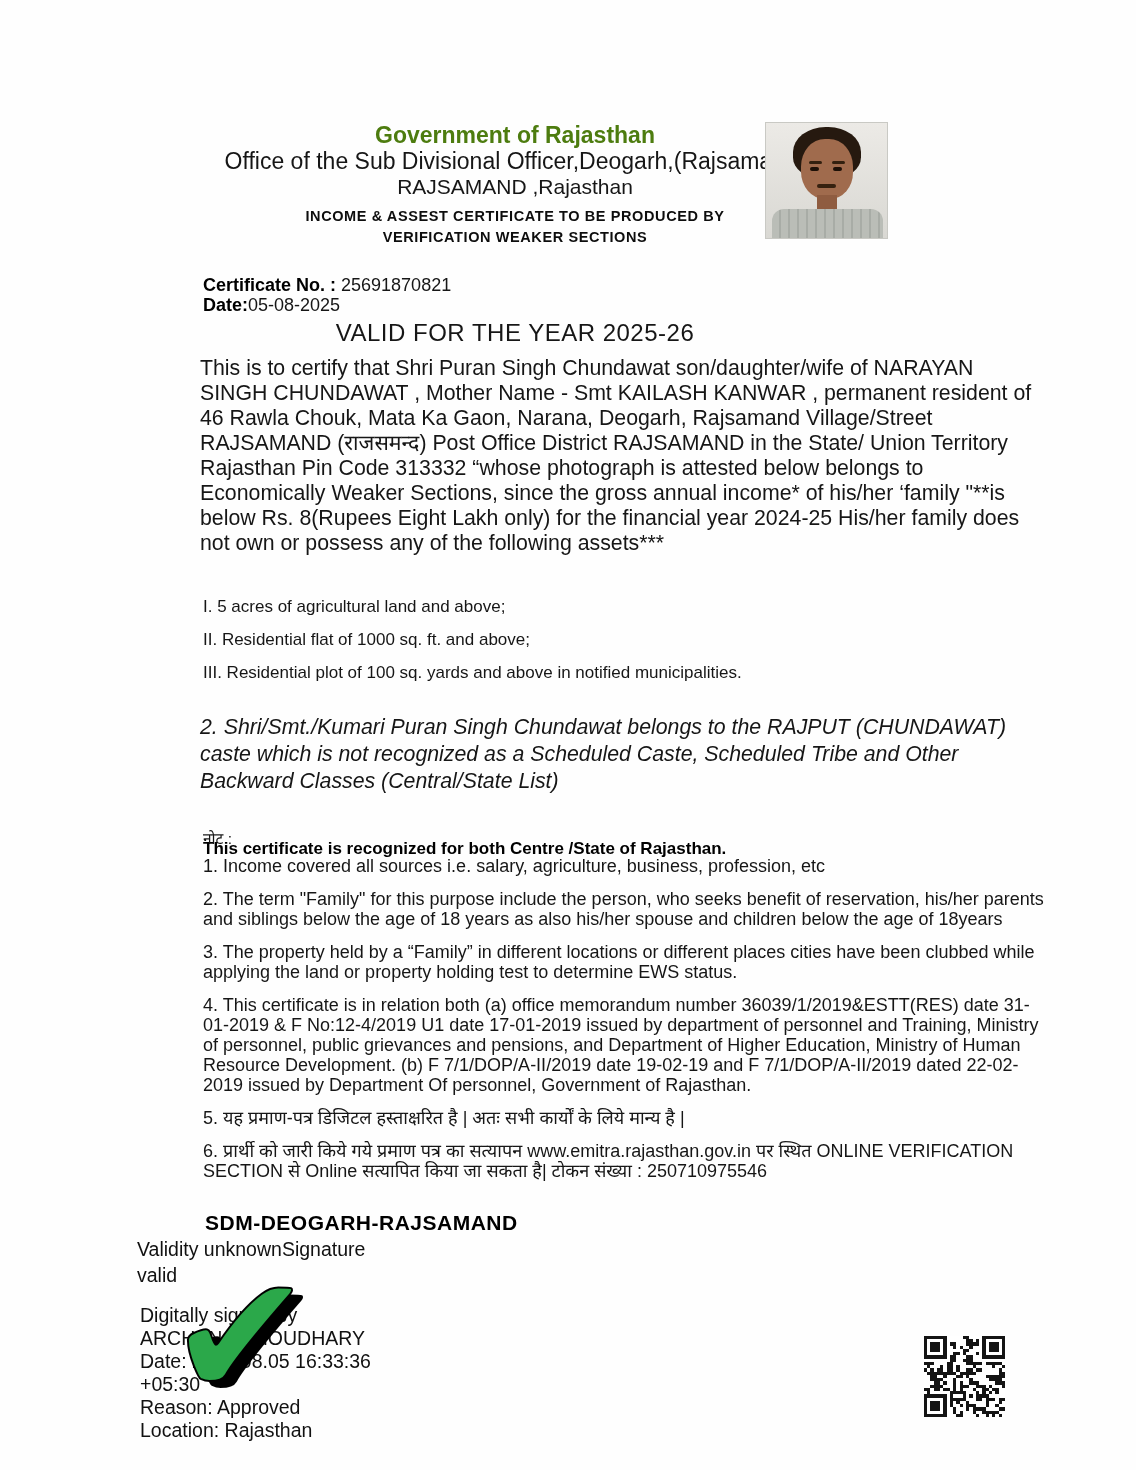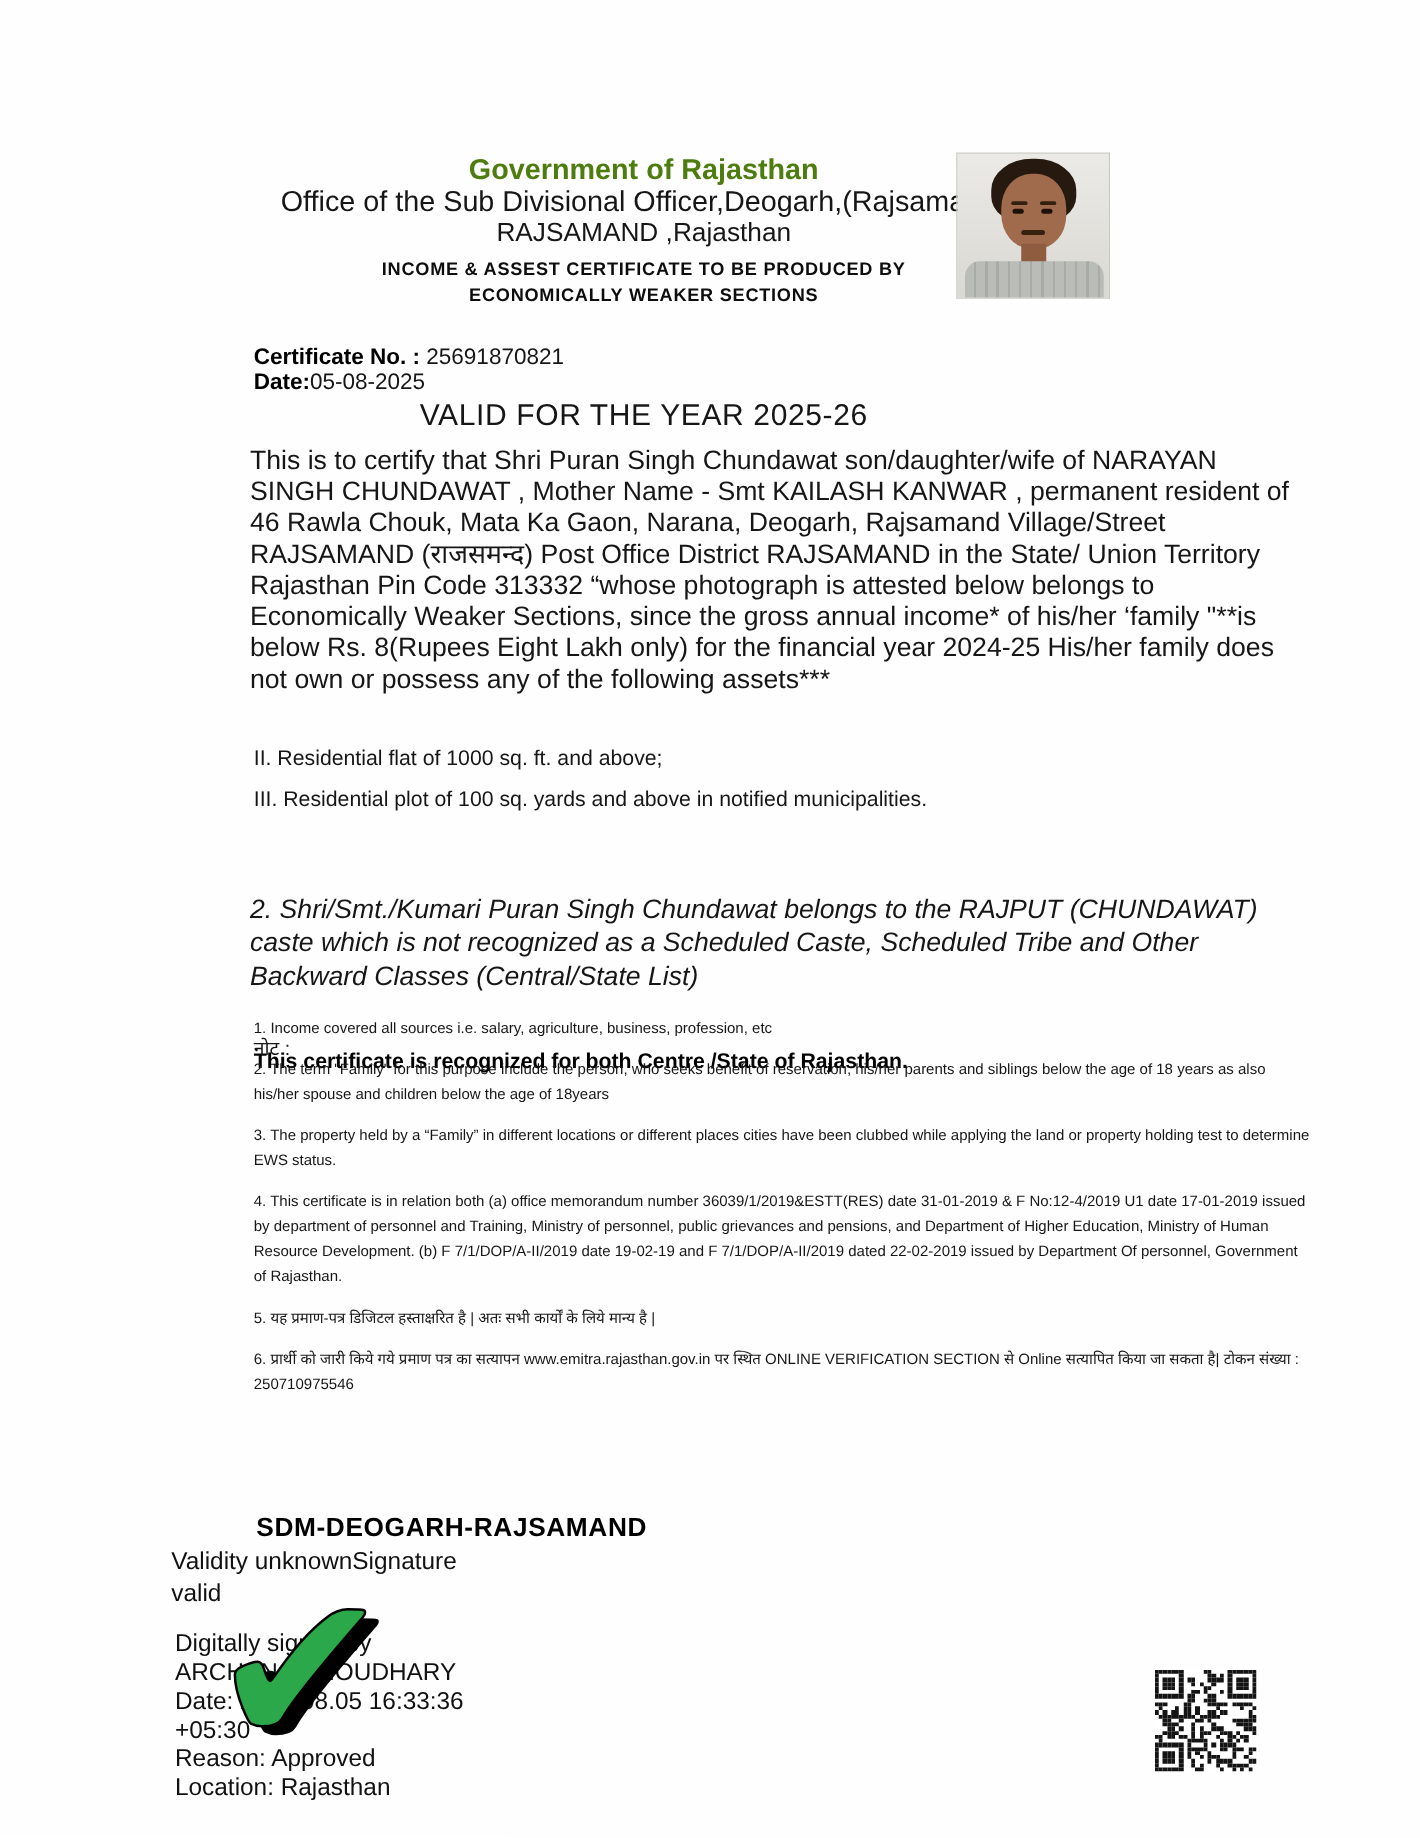--- a/index.html
+++ b/index.html
@@ -32,21 +32,21 @@
   
   .certinfo{position:absolute;left:203px;top:276px;font-size:18px;line-height:19.5px;}
   .validline{position:absolute;left:200px;top:319px;width:630px;text-align:center;font-size:24px;letter-spacing:.5px;}
   
   .mainpara{position:absolute;left:200px;top:356px;width:842px;font-size:21.3px;line-height:25px;}
   .assets{position:absolute;left:203px;top:597px;width:850px;font-size:17px;line-height:20px;}
   .assets p{margin:0 0 13px 0;}
   .clause2{position:absolute;left:200px;top:714px;width:842px;font-size:21.3px;line-height:27px;font-style:italic;}
   .recognition{position:absolute;left:203px;top:806px;font-size:17px;font-weight:bold;color:#000;margin-top:33px;}
   .notelabel{position:absolute;left:203px;top:827px;font-size:15.5px;}
-  .notes{position:absolute;left:203px;top:812px;width:848px;font-size:12px;line-height:20px;}
+  .notes{position:absolute;left:203px;top:856px;width:848px;font-size:18px;line-height:20px;}
   .notes p{margin:0 0 13px 0;}
   
   .authority{position:absolute;left:205px;top:1211px;font-size:21px;font-weight:bold;letter-spacing:.5px;color:#000;}
   .sig-validity{position:absolute;left:137px;top:1236px;font-size:19.5px;line-height:26px;color:#111;}
   .sig-block{position:absolute;left:140px;top:1304px;font-size:19.5px;line-height:23px;color:#111;}
   .check{
     position:absolute;left:168px;top:1242px;font-size:172px;line-height:1.1;z-index:6;
     color:#2BA84A;-webkit-text-stroke:2px #000;text-shadow:11px 7px 0 #000;
     font-family:"DejaVu Sans",sans-serif;
   }
@@ -59,21 +59,21 @@
 <body>
 
 <div class="page">
 
   <div class="header">
     <div class="h-title">Government of Rajasthan</div>
     <div class="h-office">Office of the Sub Divisional Officer,Deogarh,(Rajsamand)</div>
     <div class="h-office2">RAJSAMAND ,Rajasthan</div>
     <div class="h-sub-wrap">
       <div class="h-sub">INCOME &amp; ASSEST CERTIFICATE TO BE PRODUCED BY</div>
-      <div class="h-sub">ECONOMICALLY WEAKER SECTIONS</div>
+      <div class="h-sub">VERIFICATION WEAKER SECTIONS</div>
     </div>
   </div>
 
   <div class="photo">
     <div class="ph-hair"></div>
     <div class="ph-face"></div>
     <div class="ph-brow l"></div>
     <div class="ph-brow r"></div>
     <div class="ph-eye l"></div>
     <div class="ph-eye r"></div>
@@ -85,20 +85,21 @@
   <div class="certinfo">
     <div><span class="b">Certificate No. :</span> <span>25691870821</span></div>
     <div><span class="b">Date:</span><span>05-08-2025</span></div>
   </div>
 
   <div class="validline">VALID FOR THE YEAR 2025-26</div>
 
   <div class="mainpara">This is to certify that Shri Puran Singh Chundawat son/daughter/wife of NARAYAN SINGH CHUNDAWAT , Mother Name - Smt KAILASH KANWAR , permanent resident of 46 Rawla Chouk, Mata Ka Gaon, Narana, Deogarh, Rajsamand Village/Street RAJSAMAND (राजसमन्द) Post Office District RAJSAMAND in the State/ Union Territory Rajasthan Pin Code 313332 “whose photograph is attested below belongs to Economically Weaker Sections, since the gross annual income* of his/her ‘family "**is below Rs. 8(Rupees Eight Lakh only) for the financial year 2024-25 His/her family does not own or possess any of the following assets***</div>
 
   <div class="assets">
+    <p>I. 5 acres of agricultural land and above;</p>
     <p>II. Residential flat of 1000 sq. ft. and above;</p>
     <p>III. Residential plot of 100 sq. yards and above in notified municipalities.</p>
   </div>
 
   <div class="clause2">2. Shri/Smt./Kumari Puran Singh Chundawat belongs to the RAJPUT (CHUNDAWAT) caste which is not recognized as a Scheduled Caste, Scheduled Tribe and Other Backward Classes (Central/State List)</div>
 
   <div class="recognition">This certificate is recognized for both Centre /State of Rajasthan.</div>
   <div class="notelabel">नोट :</div>
 
   <div class="notes">

